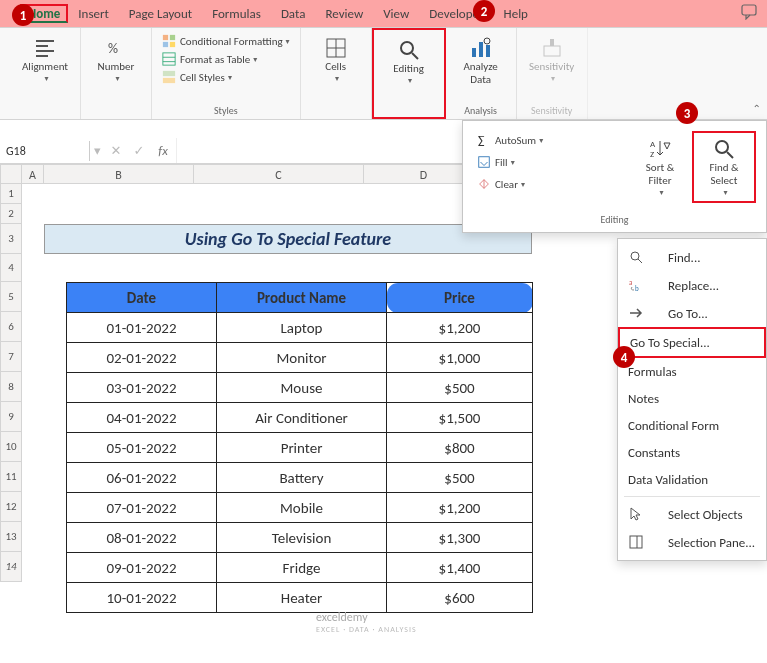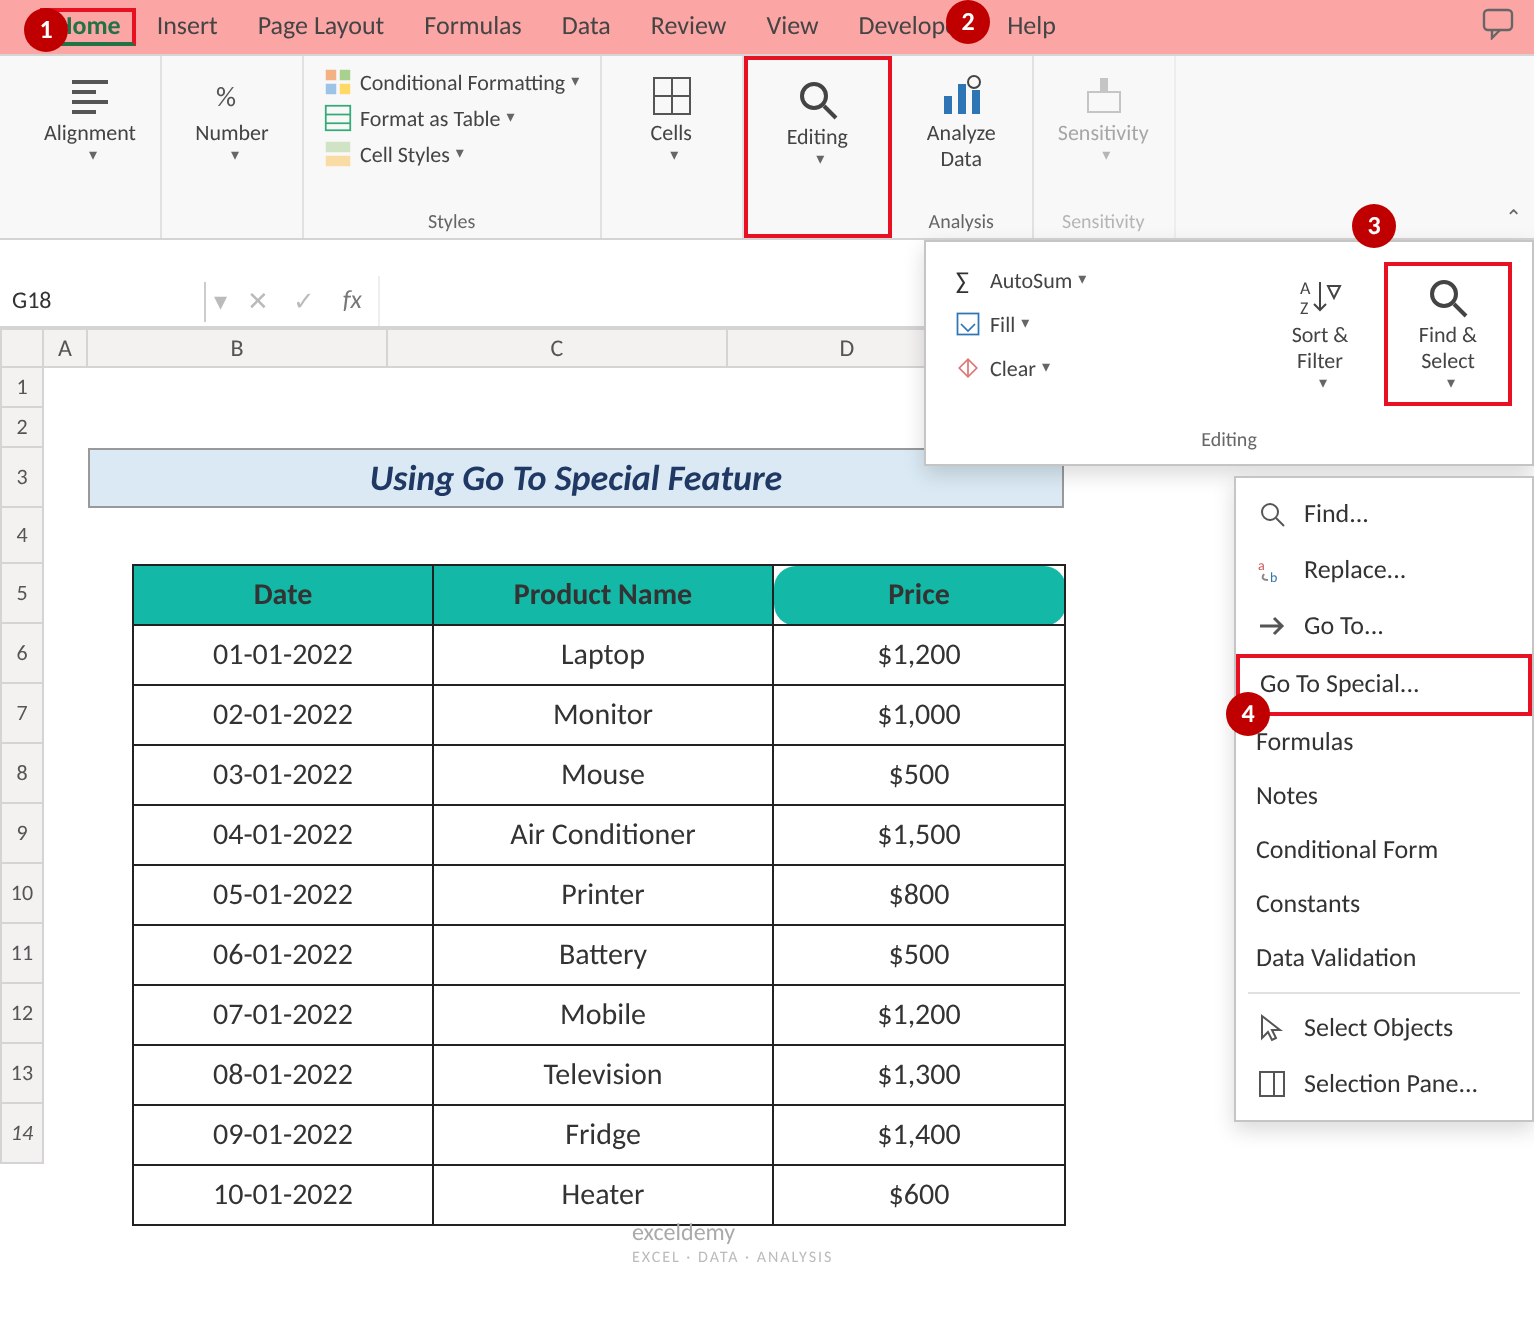--- a/index.html
+++ b/index.html
@@ -19,53 +19,53 @@
 .bigbtn svg, .bigbtn .ico { height: 24px; }
 .smallrow { display:flex; align-items:center; font-size:11px; color:#444; padding:2px 4px; cursor:pointer; white-space:nowrap; }
 .smallrow svg { width:14px; height:14px; margin-right:4px; }
 .caret::after { content:"▾"; font-size:8px; margin-left:3px; color:#666; }
 
 
 .callout { position: absolute; width: 22px; height: 22px; border-radius: 50%; background: #c00000; color: #fff; font-weight: bold; font-size: 13px; display:flex; align-items:center; justify-content:center; z-index: 50; }
 
 
 .fbar { display:flex; align-items:center; height:26px; border-bottom:1px solid #d4d4d4; background:#fff; }
-.namebox { width:103px; border-right:1px solid #ccc; padding:3px 6px; font-size:12px; }
+.namebox { width:90px; border-right:1px solid #ccc; padding:3px 6px; font-size:12px; }
 .fx { padding: 0 8px; font-style: italic; color:#777; }
 
 
 .sheet { position: relative; background:#fff; }
 .colhead { border:1px solid #d4d4d4; border-left:none; background:#f3f2f1; text-align:center; font-size:12px; color:#555; height:20px; line-height:20px; }
 .colhead:first-child { border-left:1px solid #d4d4d4; }
 .rowhead { width:22px; border:1px solid #d4d4d4; border-top:none; background:#f3f2f1; text-align:center; font-size:11px; color:#555; display:flex; align-items:center; justify-content:center; }
 .rows { display:flex; flex-direction:column; }
 .corner { width:22px; height:20px; border:1px solid #d4d4d4; background:#f3f2f1; }
 .gridwrap { display:flex; }
 .gridcells { flex:1; position:relative; }
 
 
 .titlecell { position:absolute; left:22px; top:40px; width:488px; height:30px; background:#dae9f3; border:1px solid #999; font-weight:bold; font-style:italic; font-size:18px; color:#1f3864; display:flex; align-items:center; justify-content:center; }
 
 
 .datatable { position:absolute; left:44px; top:98px; border-collapse:collapse; }
 .datatable th, .datatable td { border:1px solid #222; padding:4px 0; text-align:center; font-size:15px; height:30px; }
-.datatable th { background:#14b8a6; font-weight:bold; }
+.datatable th { background:#3b82f6; font-weight:bold; }
 .datatable td { background:#fff; }
 .col-date{width:150px;} .col-prod{width:170px;} .col-price{width:146px;border-radius:11px;}
 
 
 .panel { position:absolute; right:0; top:120px; width:305px; background:#fff; border:1px solid #c5c5c5; box-shadow:0 4px 10px rgba(0,0,0,.15); z-index:30; padding:10px 0 4px 0; }
 .panel-top { display:flex; padding:0 10px 6px 10px; }
 .pcol { display:flex; flex-direction:column; gap:4px; flex:1; }
 .panel .bigbtn { width:64px; }
 .panel-label { font-size:10px; color:#666; text-align:center; padding:4px 0 2px 0; }
 
 
 .submenu { position:absolute; right:0; top:238px; width:150px; background:#fff; border:1px solid #c5c5c5; box-shadow:0 4px 10px rgba(0,0,0,.15); z-index:40; padding:4px 0; }
-.submenu .mi { display:flex; align-items:center; padding:6px 10px; font-size:13px; cursor:pointer; white-space:nowrap; }
+.submenu .mi { display:flex; align-items:center; padding:6px 10px; font-size:13px; cursor:pointer; white-space:nowrap;gap:16px; }
 .submenu .mi svg { width:16px; height:16px; margin-right:8px; flex-shrink:0; }
 .submenu .mi.noicon { }
 .submenu .sep { height:1px; background:#e1e1e1; margin:3px 6px; }
 .redbox { border:2px solid #e81123; }
 
 .watermark { position:absolute; left:316px; top:610px; font-size:12px; color:#aaa; z-index:2; pointer-events:none;}
 .watermark small{font-size:8px; color:#bbb; display:block; letter-spacing:1px;}
 
 .collapse-chevron { position:absolute; right:6px; bottom:4px; font-size:10px; color:#666; }
 .comment-ico { margin-left:auto; margin-right:8px; }

